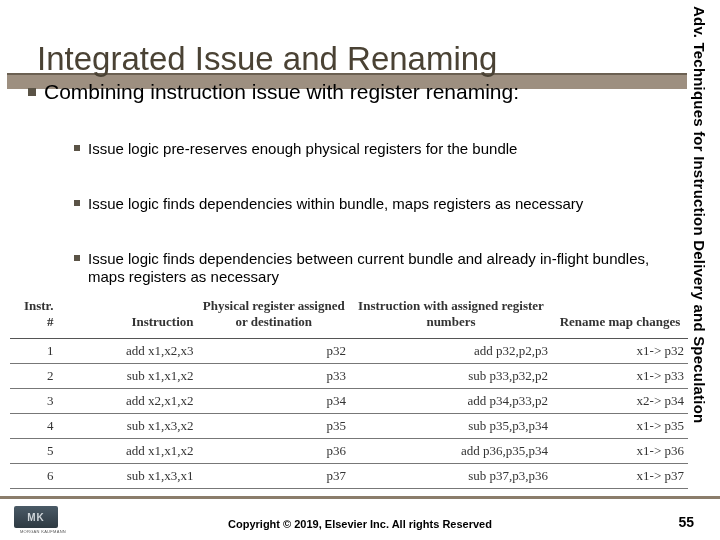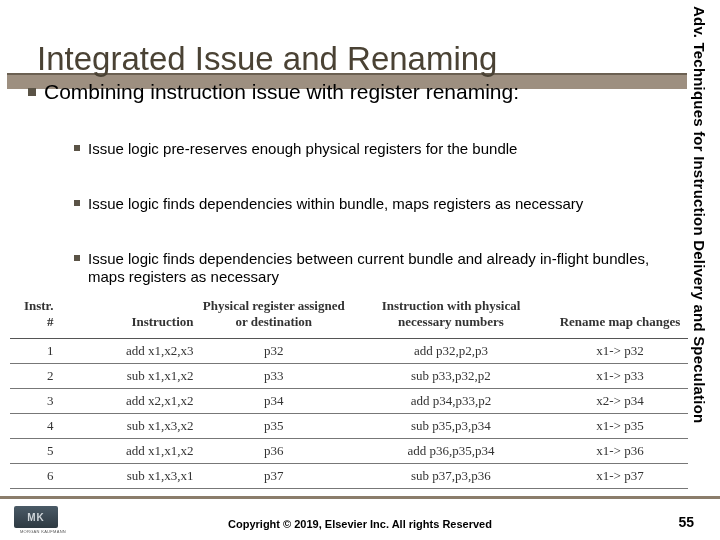--- a/index.html
+++ b/index.html
@@ -15,21 +15,21 @@
   .sq { width: 8px; height: 8px; background: #5a5346; flex: 0 0 auto; margin-top: 8px; }
   .sq.small { width: 6px; height: 6px; margin-top: 5px; }
   .lvl1-text { font-size: 21px; color: #000; }
   .sub-list { margin-left: 46px; margin-top: 10px; width: 600px; }
   .sub-list .bullet-row { margin-bottom: 4px; margin-top: 36px; }
   .sub-text { font-size: 15px; color: #000; line-height: 1.25; }
   .table-wrap { position: absolute; left: 10px; top: 294px; width: 678px; }
   table { border-collapse: collapse; width: 100%; font-family: "Times New Roman", Times, serif; font-size: 13px; color: #333; table-layout: fixed; }
   th { font-weight: bold; text-align: center; padding: 4px 4px 8px 4px; border-bottom: 1.5px solid #555; vertical-align: bottom; }
   th.left, td.col-instr, td.col-num { text-align: right; padding-left: 6px; }
-  td { padding: 4px 4px; border-bottom: 1px solid #777; text-align: center; }
+  td { padding: 4px 4px; border-bottom: 1px solid #777; text-align: right; }
   td.col-num { width: 42px; }
   col.c1 { width: 46px; }
   col.c2 { width: 136px; }
   col.c3 { width: 148px; }
   col.c4 { width: 196px; }
   col.c5 { width: 132px; }
   .footer { position: absolute; left: 0; bottom: 0; width: 720px; height: 44px; }
   .footer-line { position: absolute; left: 0; top: 0; width: 720px; height: 3px; background: #8b7d6b; }
   .logo { position: absolute; left: 14px; bottom: 6px; width: 58px; height: 28px; }
   .logo .mk-box { width: 44px; height: 22px; background: linear-gradient(#4a5a66,#2e3a42); border-radius: 2px; display:flex; align-items:center; justify-content:center; color:#cfd6da; font-size:10px; font-weight:bold; letter-spacing:1px; }
@@ -79,21 +79,21 @@
           <col class="c2">
           <col class="c3">
           <col class="c4">
           <col class="c5">
         </colgroup>
       <thead>
         <tr>
           <th class="left">Instr. #</th>
           <th class="left">Instruction</th>
           <th>Physical register assigned or destination</th>
-          <th>Instruction with physical necessary numbers</th>
+          <th>Instruction with assigned register numbers</th>
           <th>Rename map changes</th>
         </tr>
       </thead>
       <tbody>
         <tr>
           <td class="col-num">1</td>
           <td class="col-instr">add x1,x2,x3</td>
           <td>p32</td>
           <td>add p32,p2,p3</td>
           <td>x1-&gt; p32</td>

